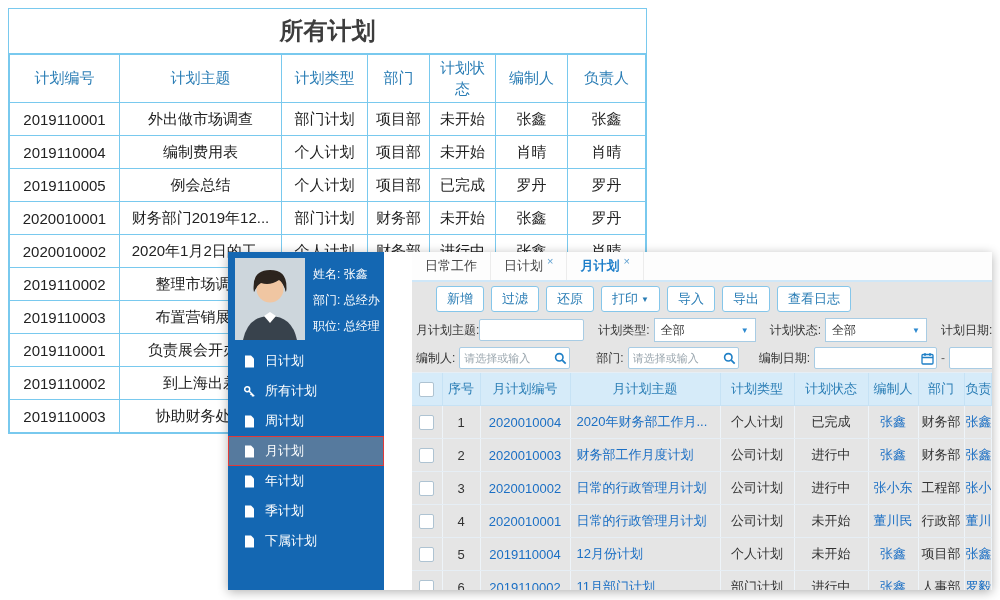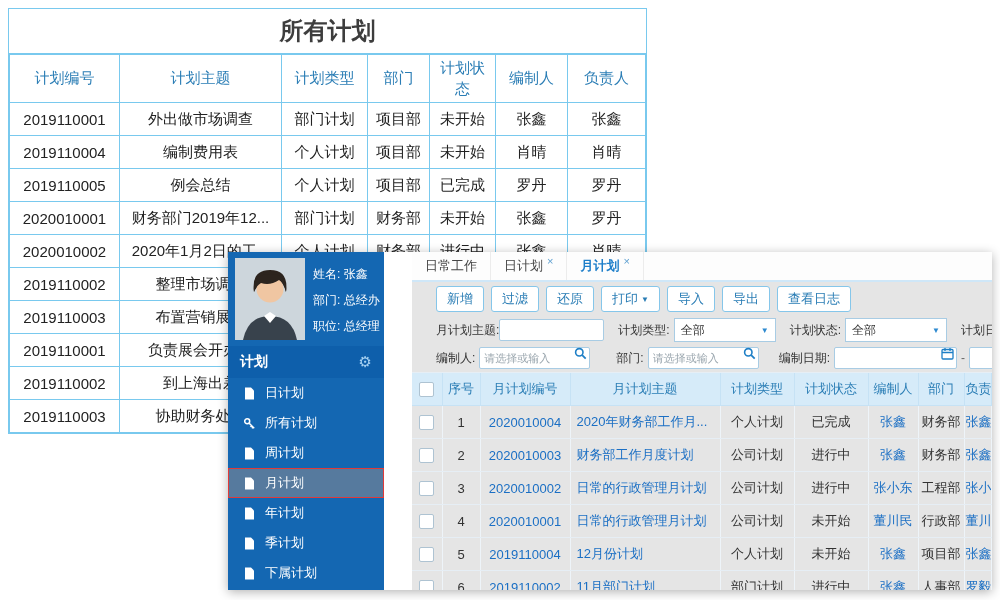--- a/index.html
+++ b/index.html
@@ -28,27 +28,27 @@
   .content{flex:1;min-width:0;display:flex;flex-direction:column;background:#e5e5e5;margin-left:28px;}
   .tabbar{height:28px;flex-shrink:0;display:flex;border-bottom:2px solid #cfe7f8;background:#fdfdfd;}
   .tab{padding:0 13px;display:flex;align-items:center;font-size:13px;color:#454545;border-right:1px solid #ececec;cursor:pointer;}
   .tab.active{color:#1d7ec9;font-weight:bold;}
   .tab .close{font-size:11px;color:#5d9fd0;margin-left:4px;position:relative;top:-5px;font-weight:normal;}
   .toolbar{height:34px;flex-shrink:0;display:flex;align-items:center;gap:7px;padding:0 24px;}
   .btn{border:1px solid #85c6ea;background:#fff;color:#2a7db5;font-size:13px;padding:3px 10px;border-radius:3px;
     cursor:pointer;display:inline-flex;align-items:center;gap:3px;white-space:nowrap;
     font-family:"Liberation Sans","DejaVu Sans",sans-serif;}
   .btn .caret{font-size:8px;color:#2a7db5;}
-  .frow{height:28px;flex-shrink:0;display:flex;align-items:center;padding:0 24px;font-size:12px;color:#333;overflow:hidden;}
+  .frow{height:28px;flex-shrink:0;display:flex;align-items:center;padding:0 4px;font-size:12px;color:#333;overflow:hidden;}
   .lbl{margin-left:14px;white-space:nowrap;}
   .lbl.first{margin-left:0;}
   .inp{height:20px;border:1px solid #a8cce4;border-radius:2px;font-size:11px;padding:0 4px;color:#333;outline:none;
     font-family:"Liberation Sans","DejaVu Sans",sans-serif;}
   .inp::placeholder{color:#9aa6ae;}
-  .iwrap{position:relative;display:inline-flex;margin-left:4px;}
+  .iwrap{position:relative;display:inline-flex;align-items:center;margin-left:4px;}
   .iwrap .inp{padding-right:17px;}
   .iwrap svg{position:absolute;right:3px;pointer-events:auto;}
   .select{height:22px;min-width:88px;border:1px solid #a8cce4;border-radius:0;display:inline-flex;align-items:center;
     justify-content:space-between;padding:0 6px;font-size:12px;color:#333;margin-left:4px;cursor:pointer;background:#fff;}
   .select .caret{font-size:8px;color:#2e8ad0;}
   .dash{margin:0 4px;color:#666;}
   
   .tablewrap{flex:1;overflow:hidden;border-top:1px solid #e6eef5;}
   table.fg{width:100%;border-collapse:collapse;table-layout:fixed;}
   .fg th{background:#d6ebf9;color:#2a7db5;font-weight:normal;font-size:13px;height:30px;border-right:1px solid #c6e2f5;border-bottom:1px solid #c6e2f5;overflow:hidden;white-space:nowrap;}
@@ -190,24 +190,20 @@
         <path d="M8 82 q5-24 27-24 q22 0 27 24z" fill="#38424c"></path>
         <path d="M29 58 l6 7 l6-7 l-6-4z" fill="#fff"></path>
       </svg>
       <div class="pinfo">
         <div>姓名: 张鑫</div>
         <div>部门: 总经办</div>
         <div>职位: 总经理</div>
       </div>
     </div>
 
-    <div class="section-head">
-      <span>计划</span>
-      <span class="gear">⚙</span>
-    </div>
 
     <div class="menu-item">
       <span class="mi">
           <svg width="11" height="13" viewBox="0 0 11 13">
             <path d="M1 .5h6L10 3.5v9H1z" fill="#fff"></path>
           </svg>
         </span>
       <span>日计划</span>
     </div>
     <div class="menu-item">

